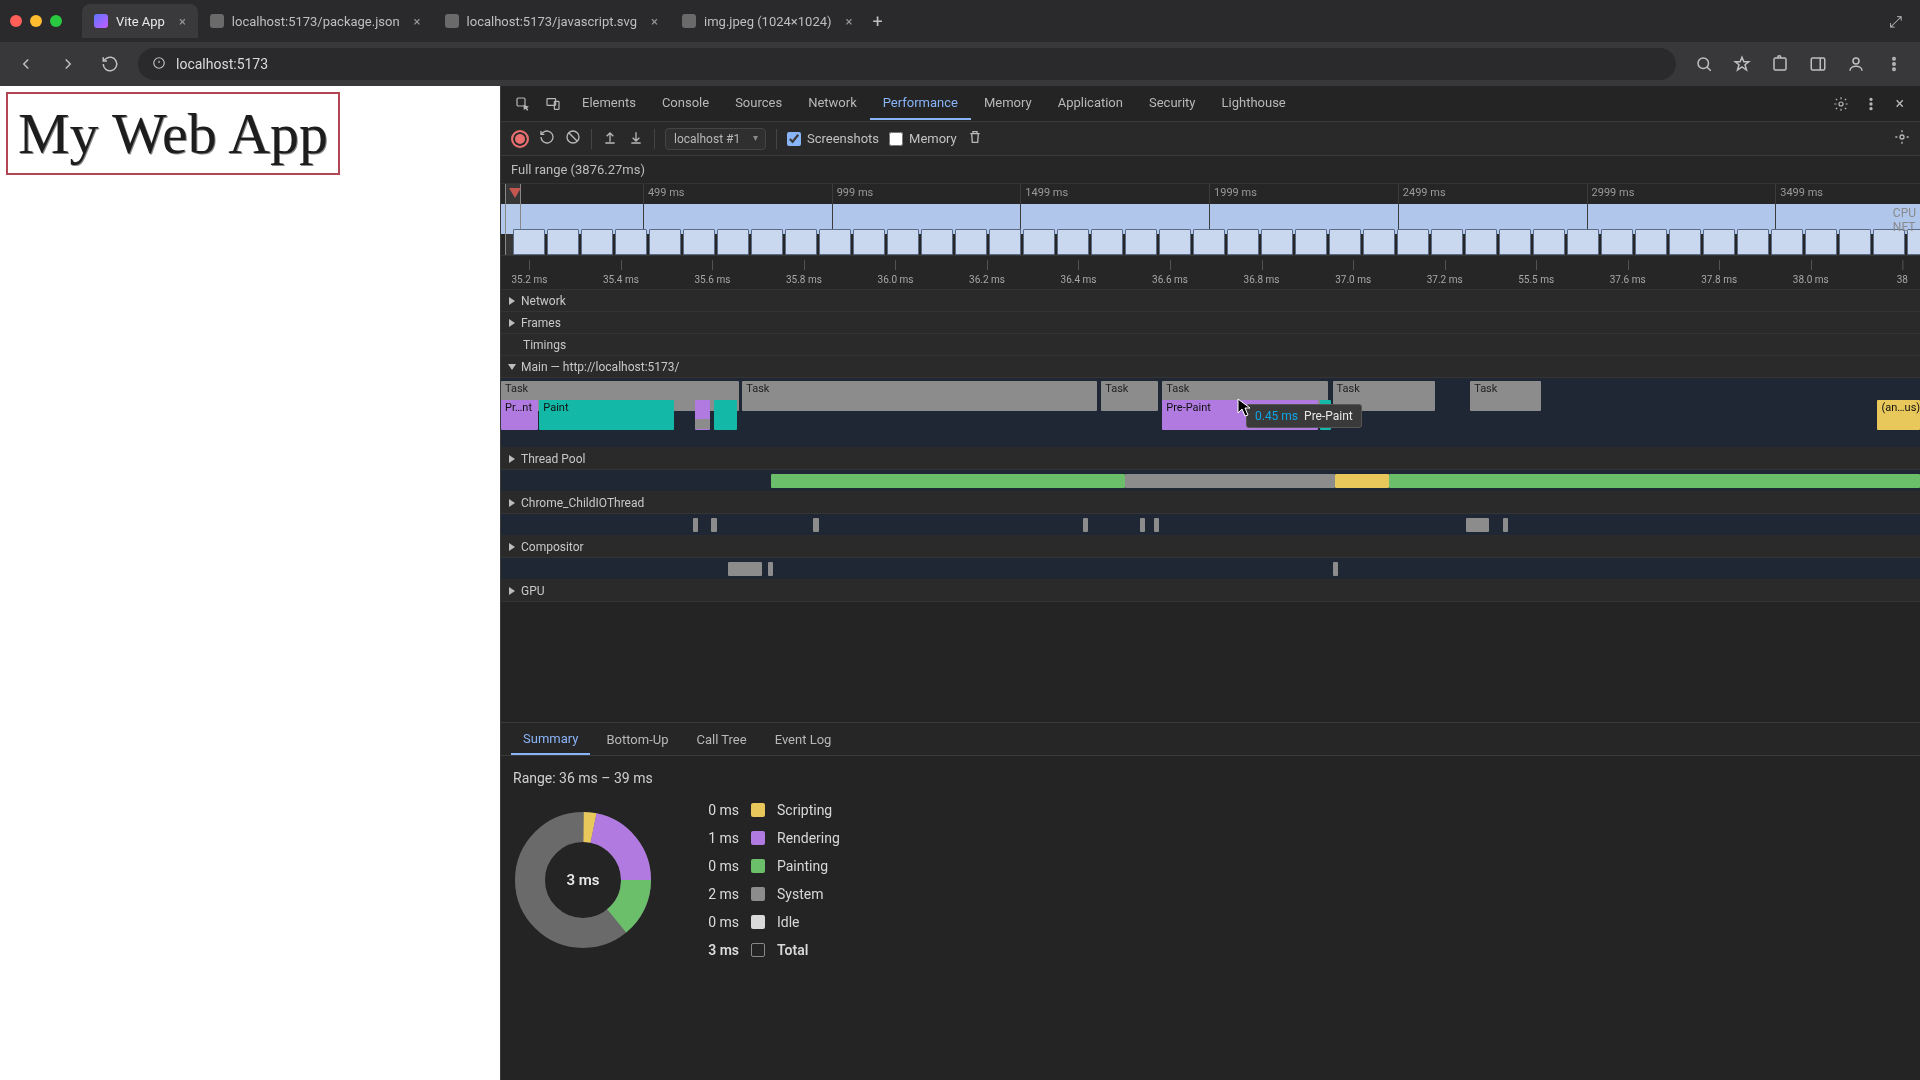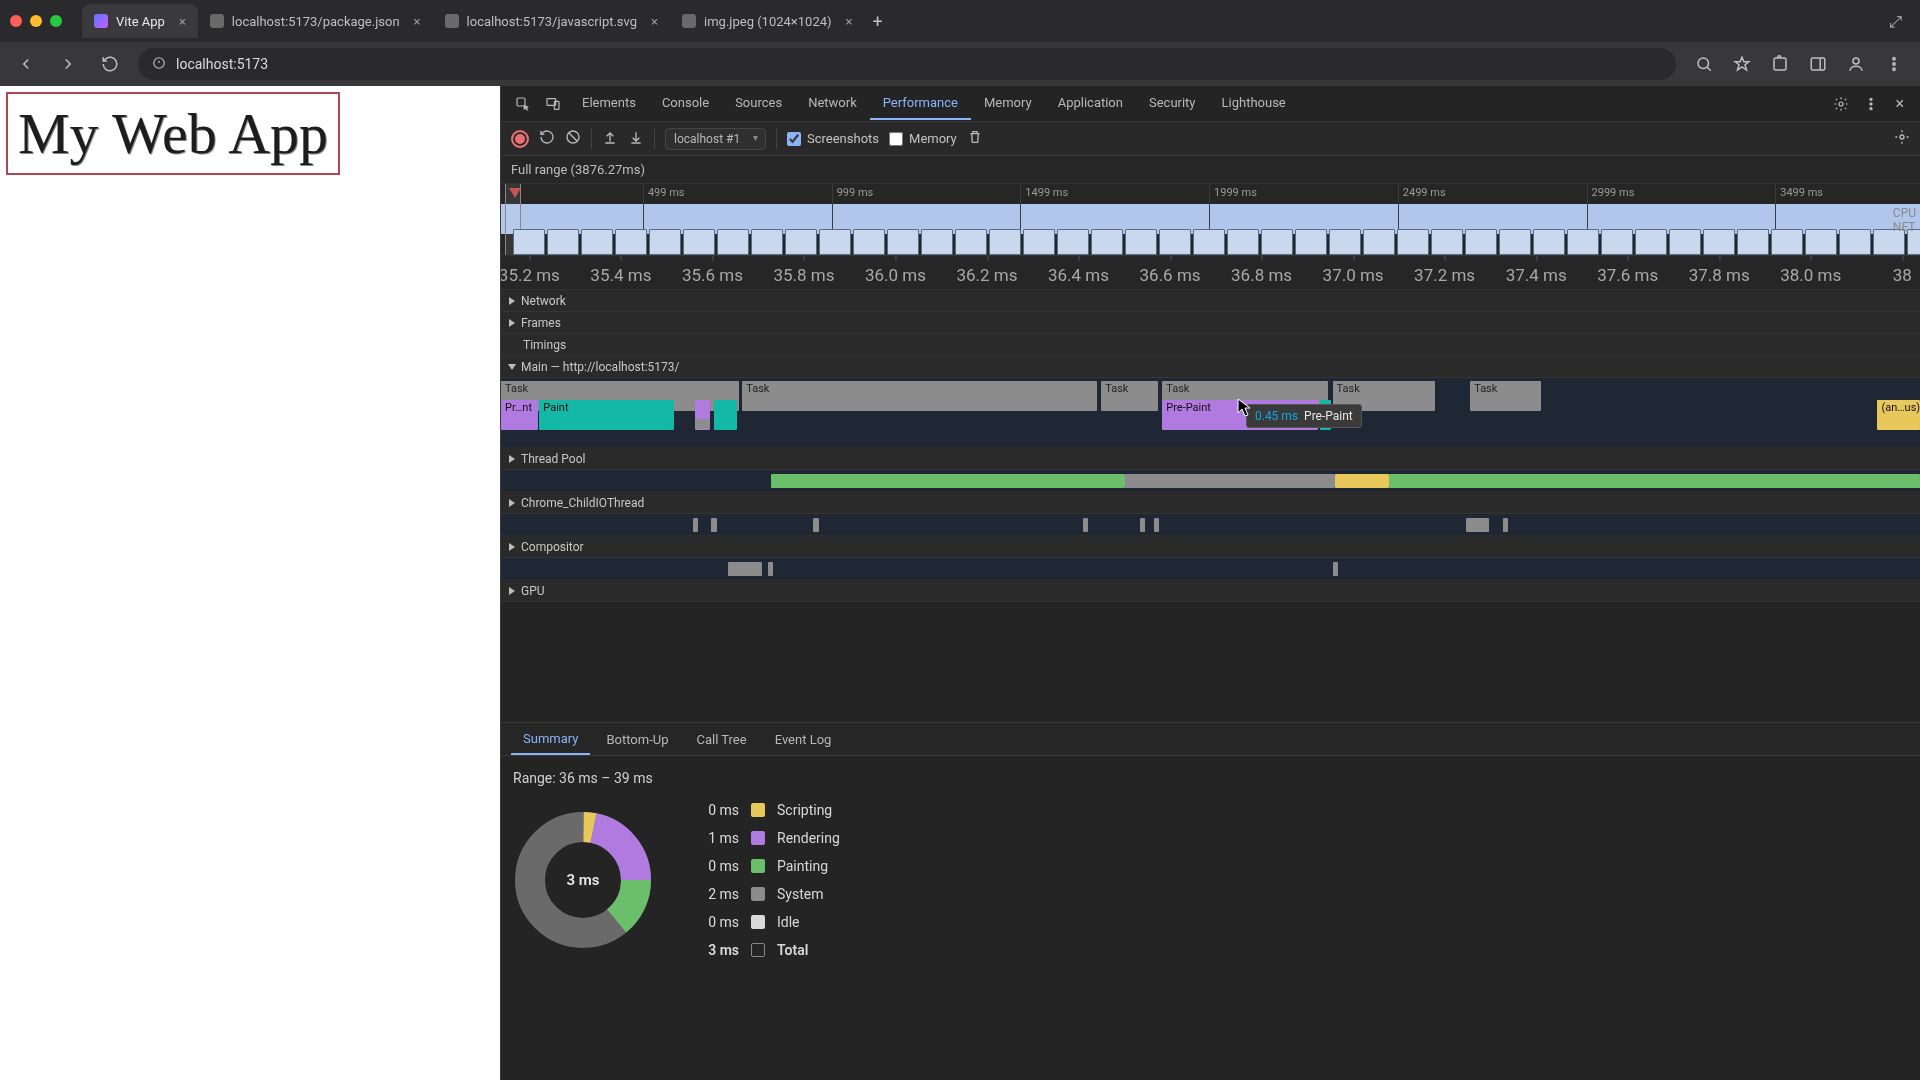--- a/index.html
+++ b/index.html
@@ -56,21 +56,21 @@
   .ov-tick { position:absolute; top:0; bottom:0; border-left:1px solid #3c3c3c; }
   .ov-tick span { position:absolute; top:2px; left:4px; font-size:11px; color:#9a9a9a; white-space:nowrap;}
   .ov-cpu { position:absolute; left:0; right:0; top:20px; height:30px; background:#b0c7eb; }
   .ov-filmstrip { position:absolute; left:12px; right:0; bottom:0; height:26px; display:flex; gap:2px; }
   .ov-frame { flex:0 0 32px; background:#c9d7ef; border:1px solid #5a6b86; border-radius:1px; }
   .ov-labels { position:absolute; right:4px; top:22px; font-size:12px; color:#8a8a8a; text-align:left; line-height:14px;}
   .ov-selband { position:absolute; left:4px; top:0; width:16px; bottom:0; background:rgba(255,255,255,.08); border-left:1px solid #888; border-right:1px solid #888;}
   .ov-marker { position:absolute; left:8px; top:4px; width:0; height:0; border-left:6px solid transparent; border-right:6px solid transparent; border-top:10px solid #c3574f; }
   
   .ruler { height:34px; background:#262626; border-bottom:1px solid #333; position:relative; overflow:hidden;}
-  .ruler .rt { position:absolute; bottom:4px; font-size:17px; color:#a8a8a8; transform:translateX(-50%);}
+  .ruler .rt { position:absolute; bottom:4px; font-size:10px; color:#a8a8a8; transform:translateX(-50%);}
   .ruler .rt::before{content:"";position:absolute;left:50%;top:-14px;height:10px;border-left:1px solid #555;}
   
   .flame { background:#1f2430; }
   .track-head { height:22px; display:flex; align-items:center; gap:6px; padding:0 8px; background:#2a2a2a; border-bottom:1px solid #343434; color:#c8c8c8; font-size:12px;}
   .track-head .tri{display:inline-block;width:0;height:0;border-top:4px solid transparent;border-bottom:4px solid transparent;border-left:6px solid #bdbdbd;}
   .track-head.open .tri{transform:rotate(90deg);}
   .track-body { position:relative; height:50px; background:#1f2634; border-bottom:1px solid #2b2b2b; }
   .bar { position:absolute; top:3px; height:30px; font-size:11px; color:#111; padding:1px 4px; overflow:hidden; white-space:nowrap; border-radius:1px;}
   .row2 .bar{top:22px;}
   .gray{background:#8c8c8c;color:#222;}
@@ -372,21 +372,21 @@
           <div class="rt" style="left: 8.45%;">35.4 ms</div>
           <div class="rt" style="left: 14.9%;">35.6 ms</div>
           <div class="rt" style="left: 21.35%;">35.8 ms</div>
           <div class="rt" style="left: 27.8%;">36.0 ms</div>
           <div class="rt" style="left: 34.25%;">36.2 ms</div>
           <div class="rt" style="left: 40.7%;">36.4 ms</div>
           <div class="rt" style="left: 47.15%;">36.6 ms</div>
           <div class="rt" style="left: 53.6%;">36.8 ms</div>
           <div class="rt" style="left: 60.05%;">37.0 ms</div>
           <div class="rt" style="left: 66.5%;">37.2 ms</div>
-          <div class="rt" style="left: 72.95%;">37.4 ms</div>
+          <div class="rt" style="left: 72.95%;">55.5 ms</div>
           <div class="rt" style="left: 79.4%;">37.6 ms</div>
           <div class="rt" style="left: 85.85%;">37.8 ms</div>
           <div class="rt" style="left: 92.3%;">38.0 ms</div>
           <div class="rt" style="left: 98.75%;">38</div>
         </div>
 
       <div class="flame">
         <div class="track-head">
             <span class="tri"></span>
             <span>Network</span>

